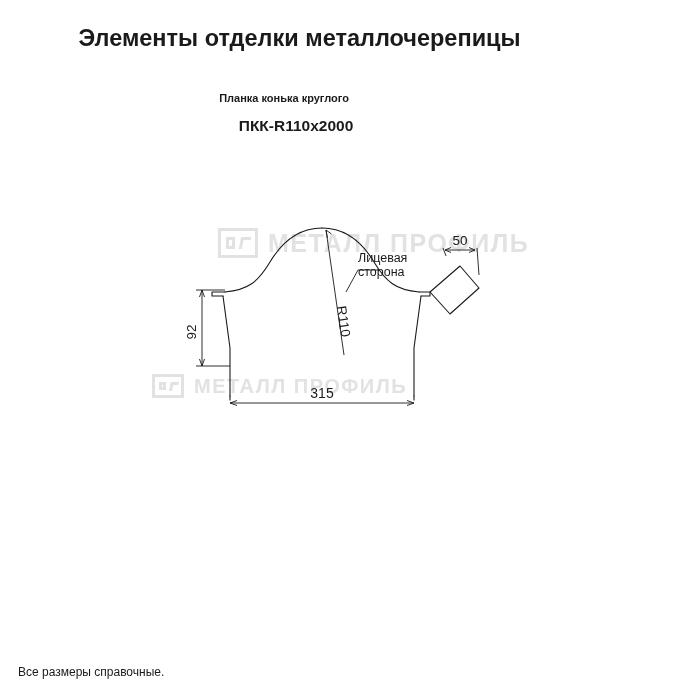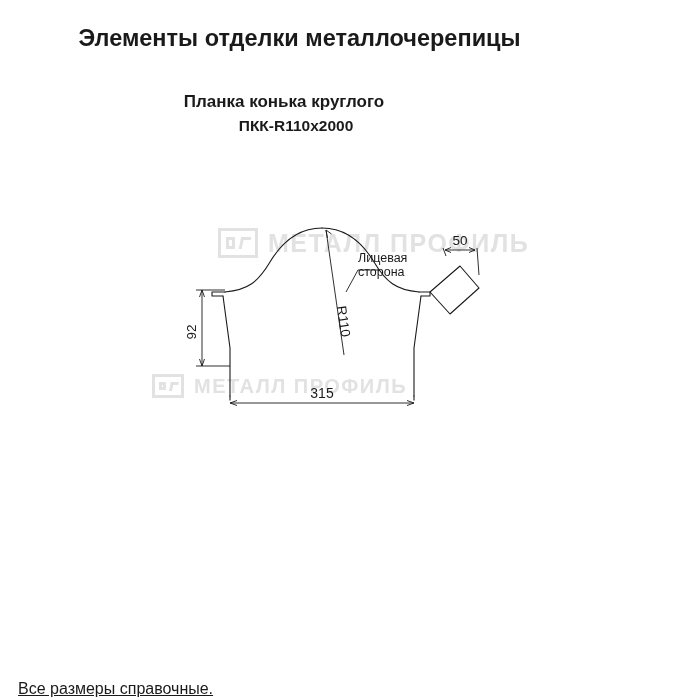--- a/index.html
+++ b/index.html
@@ -29,21 +29,21 @@
     font-size: 23.5px;
     font-weight: bold;
     letter-spacing: 0px;
   }
   .subtitle1 {
     position: absolute;
     top: 92px;
     left: 0;
     width: 568px;
     text-align: center;
-    font-size: 17px;
+    font-size: 11px;
     font-weight: bold;
   }
   .subtitle2 {
     position: absolute;
     top: 117px;
     left: 0;
     width: 592px;
     text-align: center;
     font-size: 15.5px;
     font-weight: bold;
@@ -108,24 +108,23 @@
     height: 48%;
     border-left: 3px solid #e2e2e2;
     border-top: 3px solid #e2e2e2;
     transform: skewX(-12deg);
     box-sizing: border-box;
   }
   
   .notes {
     position: absolute;
     left: 18px;
-    bottom: 2px;
-    font-size: 16px;
+    bottom: 18px;
+    font-size: 12px;
     line-height: 19px;
-    text-decoration: underline;
   }
   .notes div { white-space: nowrap; }
   
   text {
     font-family: "Liberation Sans", sans-serif;
     fill: #1a1a1a;
   }
 </style>
 </head>
 <body>

